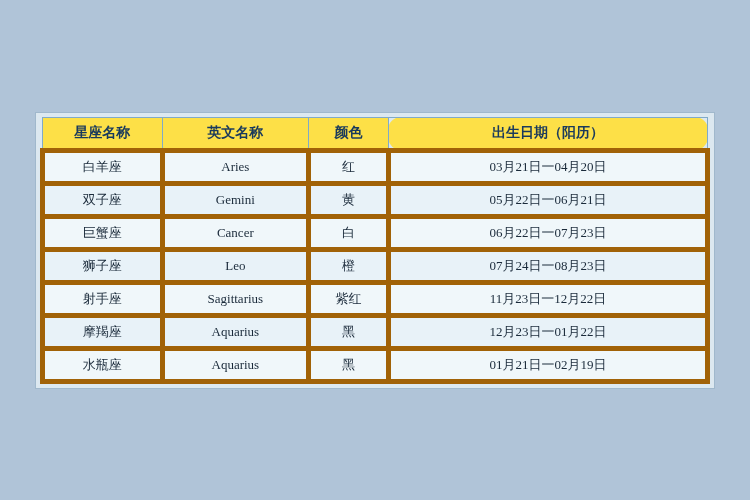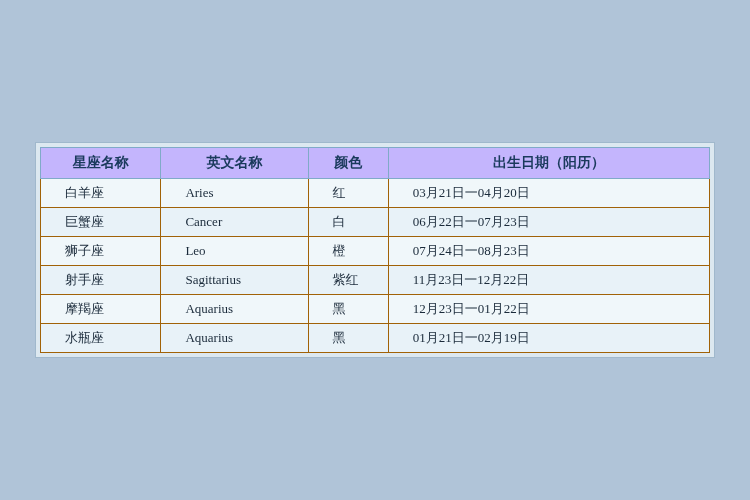--- a/index.html
+++ b/index.html
@@ -21,65 +21,71 @@
       padding: 4px;
       width: 680px;
     }
 
     table {
       width: 100%;
       border-collapse: collapse;
     }
 
     thead tr th {
-      background-color: #c4b5fd;
+      background-color: #fde047;
       border: 1px solid #80aac8;
       padding: 6px 8px;
       font-weight: bold;
       color: #1a3a5c;
       font-size: 14px;
     }
 
     tbody tr td {
-      border: 1px solid #a16207;
-      padding: 5px 24px;
-      text-align: left;
+      border: 5px solid #a16207;
+      padding: 5px 16px;
+      text-align: center;
       color: #1a2a3a;
       background-color: #f0f7fa;
       font-size: 13px;
     }
 
     tbody tr:nth-child(even) td {
       background-color: #e8f2f8;
     }
 
     .col-chinese { width: 18%; }
     .col-english { width: 22%; margin-top: 25px; }
     .col-color   { width: 12%; font-family: Liberation Serif, serif; }
-    .col-date    { width: 48%; }
+    .col-date    { width: 48%; border-radius: 13px; }
   </style>
 </head>
 <body>
 
 <div class="table-container">
   <table>
     <thead>
       <tr>
         <th class="col-chinese">星座名称</th>
         <th class="col-english">英文名称</th>
         <th class="col-color">颜色</th>
         <th class="col-date">出生日期（阳历）</th>
       </tr>
     </thead>
     <tbody id="table-body">
     <tr>
           <td>白羊座</td>
           <td>Aries</td>
           <td>红</td>
           <td>03月21日一04月20日</td>
+        </tr>
+        <tr>
+          <td>双子座</td>
+          <td>Gemini</td>
+          <td>黄</td>
+          <td>05月22日一06月21日</td>
         </tr>
         <tr>
           <td>巨蟹座</td>
           <td>Cancer</td>
           <td>白</td>
           <td>06月22日一07月23日</td>
         </tr>
         <tr>
           <td>狮子座</td>
           <td>Leo</td>

